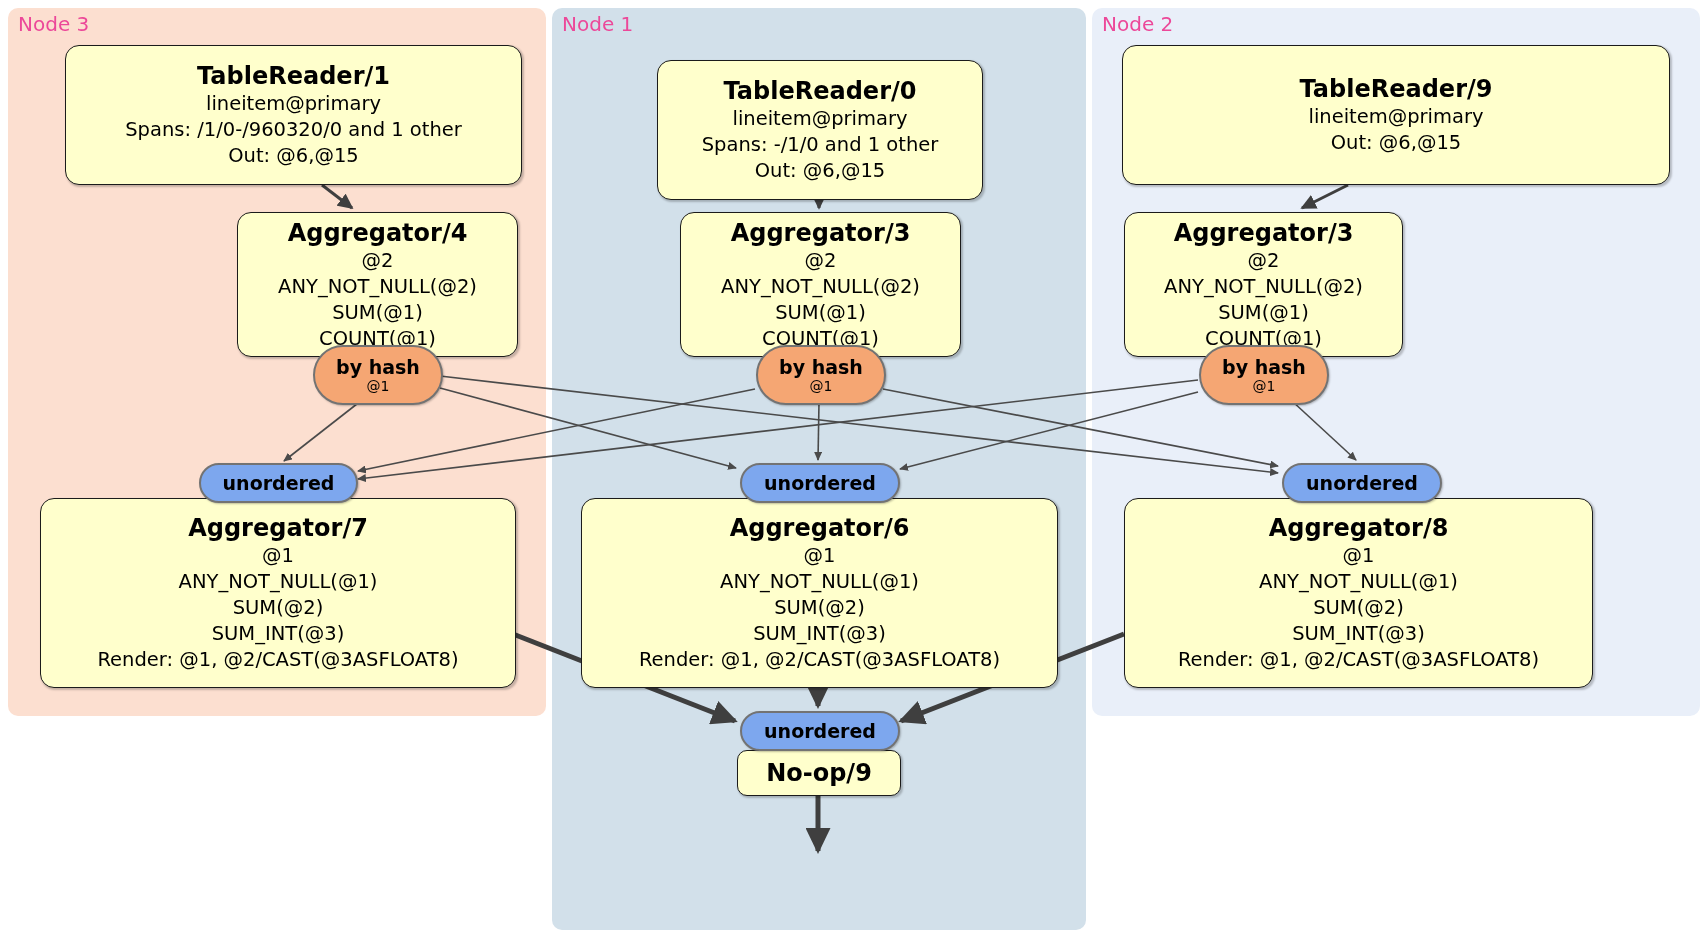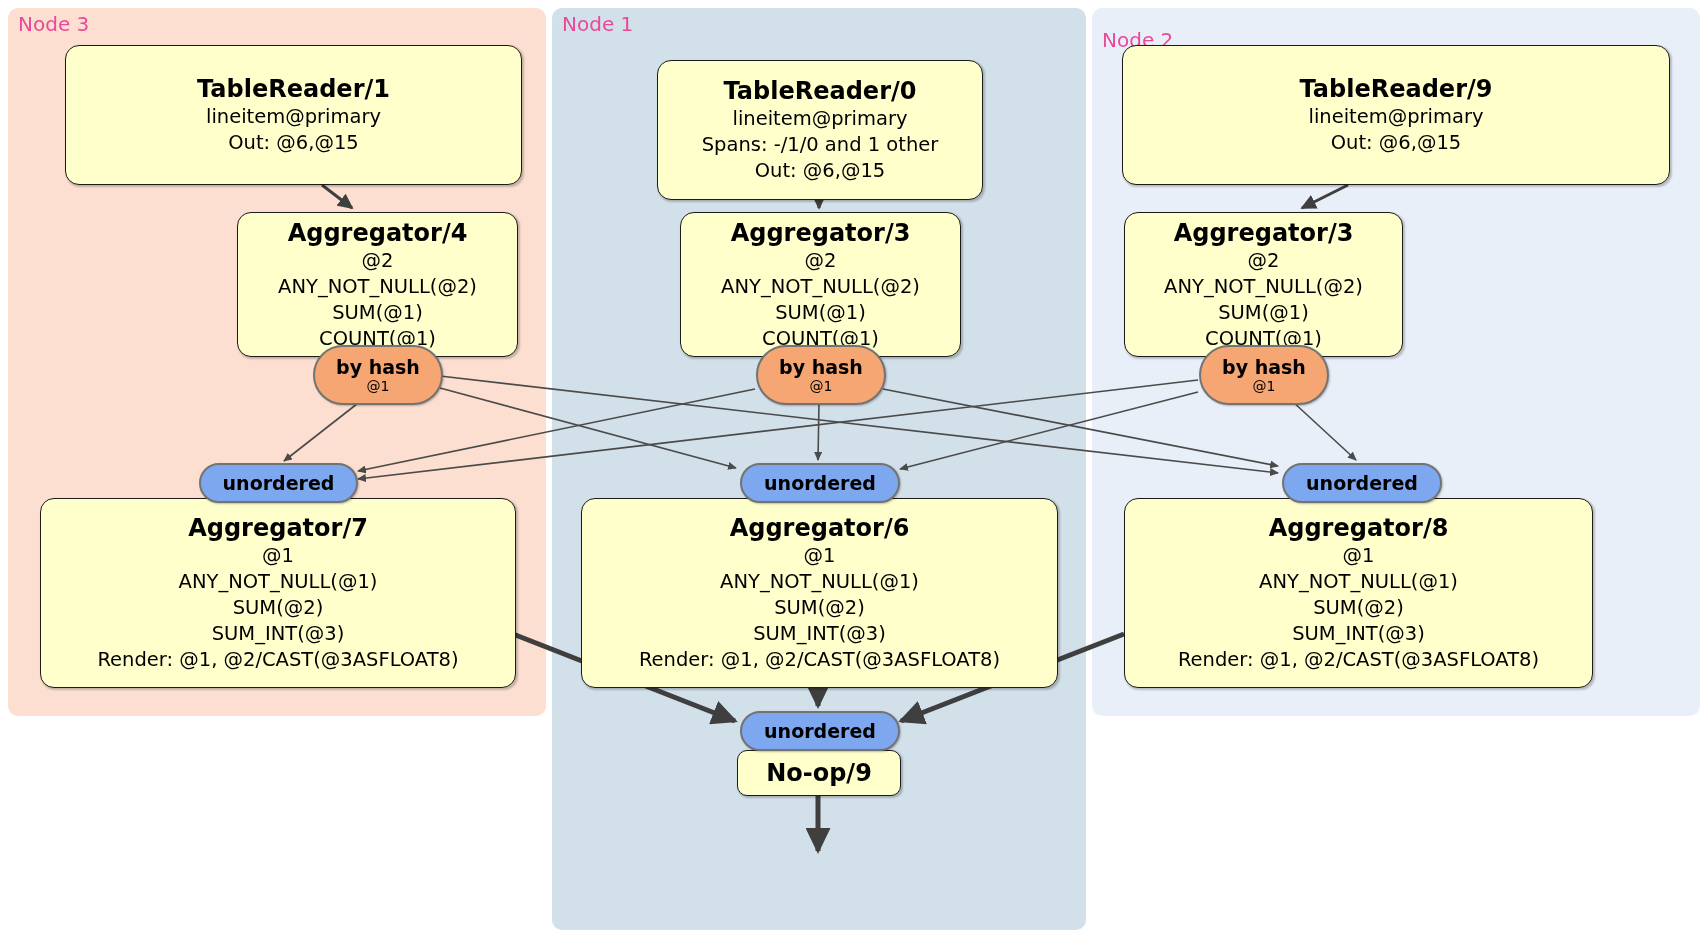--- a/index.html
+++ b/index.html
@@ -33,21 +33,21 @@
 <body>
 
 <div class="stage">
 
   <div class="region n3" style="left:8px;top:8px;width:538px;height:708px;"></div>
   <div class="region n1" style="left:552px;top:8px;width:534px;height:922px;"></div>
   <div class="region n2" style="left:1092px;top:8px;width:608px;height:708px;"></div>
 
   <div class="nlabel" style="left:18px;top:13px;">Node 3</div>
   <div class="nlabel" style="left:562px;top:13px;">Node 1</div>
-  <div class="nlabel" style="left:1102px;top:13px;margin-top:16px;">Node 2</div>
+  <div class="nlabel" style="left:1102px;top:13px;">Node 2</div>
 
   <svg id="edges" width="1708" height="940">
     <defs>
       <marker id="mthin" markerWidth="10" markerHeight="8" refX="8" refY="4" orient="auto" markerUnits="userSpaceOnUse">
         <path d="M0,0 L9,4 L0,8 z" fill="#4a4a4a"></path>
       </marker>
       <marker id="mthick" markerWidth="6" markerHeight="5" refX="4.6" refY="2.5" orient="auto">
         <path d="M0,0 L5.2,2.5 L0,5 z" fill="#3f3f3f"></path>
       </marker>
     </defs>
@@ -67,20 +67,21 @@
         <line x1="513" y1="634" x2="735" y2="721" stroke="#3f3f3f" stroke-width="5" marker-end="url(#mthick)"></line>
         <line x1="818" y1="687" x2="818" y2="706" stroke="#3f3f3f" stroke-width="5" marker-end="url(#mthick)"></line>
         <line x1="1124" y1="634" x2="901" y2="721" stroke="#3f3f3f" stroke-width="5" marker-end="url(#mthick)"></line>
         <line x1="818" y1="795" x2="818" y2="851" stroke="#3f3f3f" stroke-width="5" marker-end="url(#mthick)"></line>
       </g>
   </svg>
 
   <div class="proc" style="left:65px;top:45px;width:455px;height:138px;">
     <div class="t">TableReader/1</div>
     <div class="l">lineitem@primary</div>
+    <div class="l">Spans: /1/0-/960320/0 and 1 other</div>
     <div class="l">Out: @6,@15</div>
   </div>
   <div class="proc" style="left:657px;top:60px;width:324px;height:138px;">
     <div class="t">TableReader/0</div>
     <div class="l">lineitem@primary</div>
     <div class="l">Spans: -/1/0 and 1 other</div>
     <div class="l">Out: @6,@15</div>
   </div>
   <div class="proc" style="left:1122px;top:45px;width:546px;height:138px;">
     <div class="t">TableReader/9</div>

